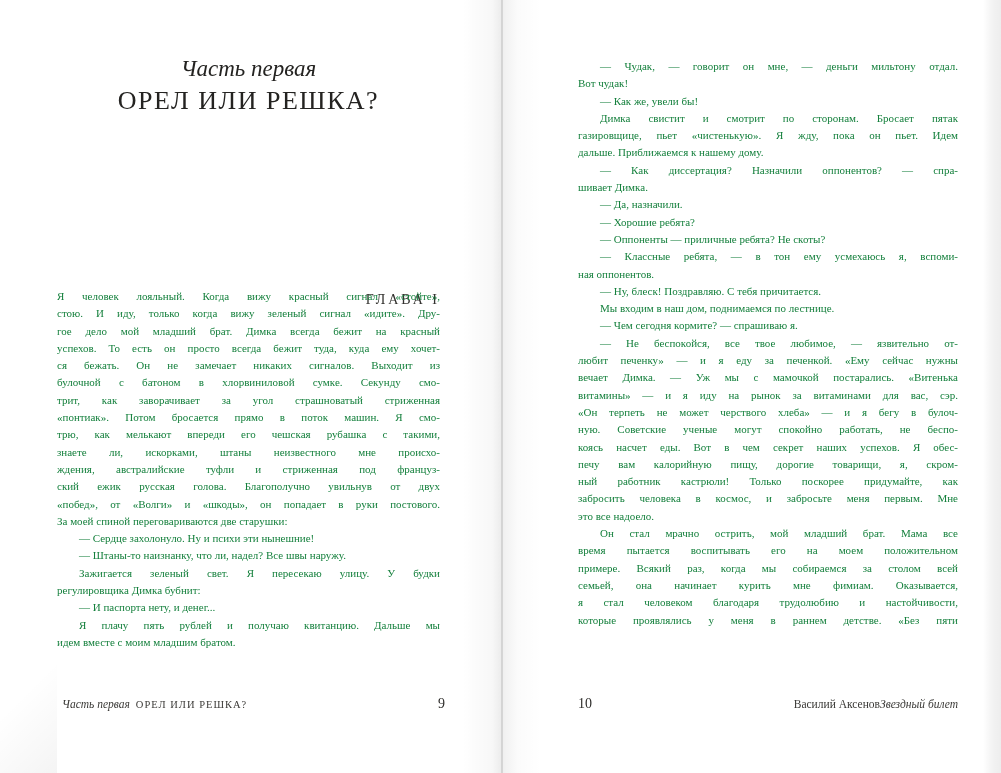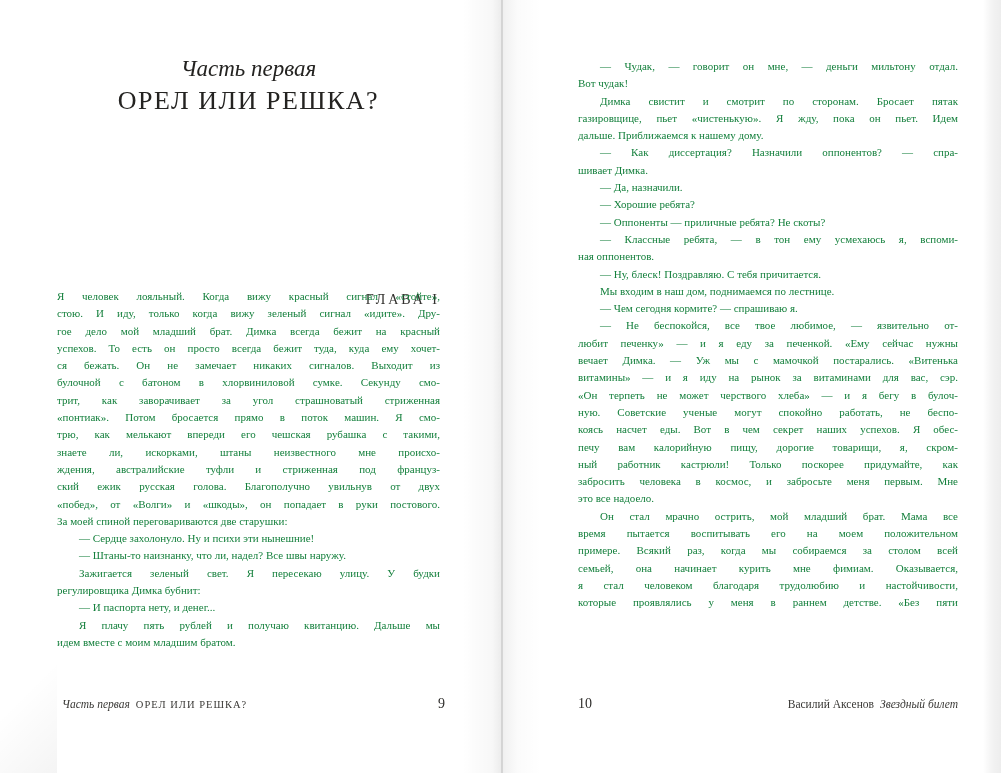--- a/index.html
+++ b/index.html
@@ -72,21 +72,21 @@
   .footer {
     position: absolute; top: 696px; height: 18px;
     display: flex; justify-content: space-between; align-items: baseline;
     color: #3a3936;
   }
   .footer-left  { left: 62px;  width: 383px; }
   .footer-right { left: 578px; width: 380px; }
   .running { font-size: 11.5px; }
   .running .it { font-style: italic; }
   .running .caps { letter-spacing: 1px; font-size: 10.5px; margin-left: 6px; }
-  .running .author { margin-right: 6px; }
+  .running .author { }
   .pagenum { font-size: 14px; color: #2e2d2b; }
 </style>
 </head>
 <body>
 
 <div class="spread">
 
   <div class="part-label">Часть первая</div>
   <div class="part-title">ОРЕЛ ИЛИ РЕШКА?</div>
   <div class="chapter-heading">ГЛАВА I</div>
@@ -114,20 +114,21 @@
       <div class="bline end">идем вместе с моим младшим братом.</div>
     </div>
   <div class="footer footer-left">
     <span class="running"><span class="it">Часть первая</span><span class="caps">ОРЕЛ ИЛИ РЕШКА?</span></span>
     <span class="pagenum">9</span>
   </div>
 
   <div class="body-right">
       <div class="bline ind">— Чудак, — говорит он мне, — деньги мильтону отдал.</div>
       <div class="bline end">Вот чудак!</div>
+      <div class="bline ind end">— Как же, увели бы!</div>
       <div class="bline ind">Димка свистит и смотрит по сторонам. Бросает пятак</div>
       <div class="bline">газировщице, пьет «чистенькую». Я жду, пока он пьет. Идем</div>
       <div class="bline end">дальше. Приближаемся к нашему дому.</div>
       <div class="bline ind">— Как диссертация? Назначили оппонентов? — спра-</div>
       <div class="bline end">шивает Димка.</div>
       <div class="bline ind end">— Да, назначили.</div>
       <div class="bline ind end">— Хорошие ребята?</div>
       <div class="bline ind end">— Оппоненты — приличные ребята? Не скоты?</div>
       <div class="bline ind">— Классные ребята, — в тон ему усмехаюсь я, вспоми-</div>
       <div class="bline end">ная оппонентов.</div>

